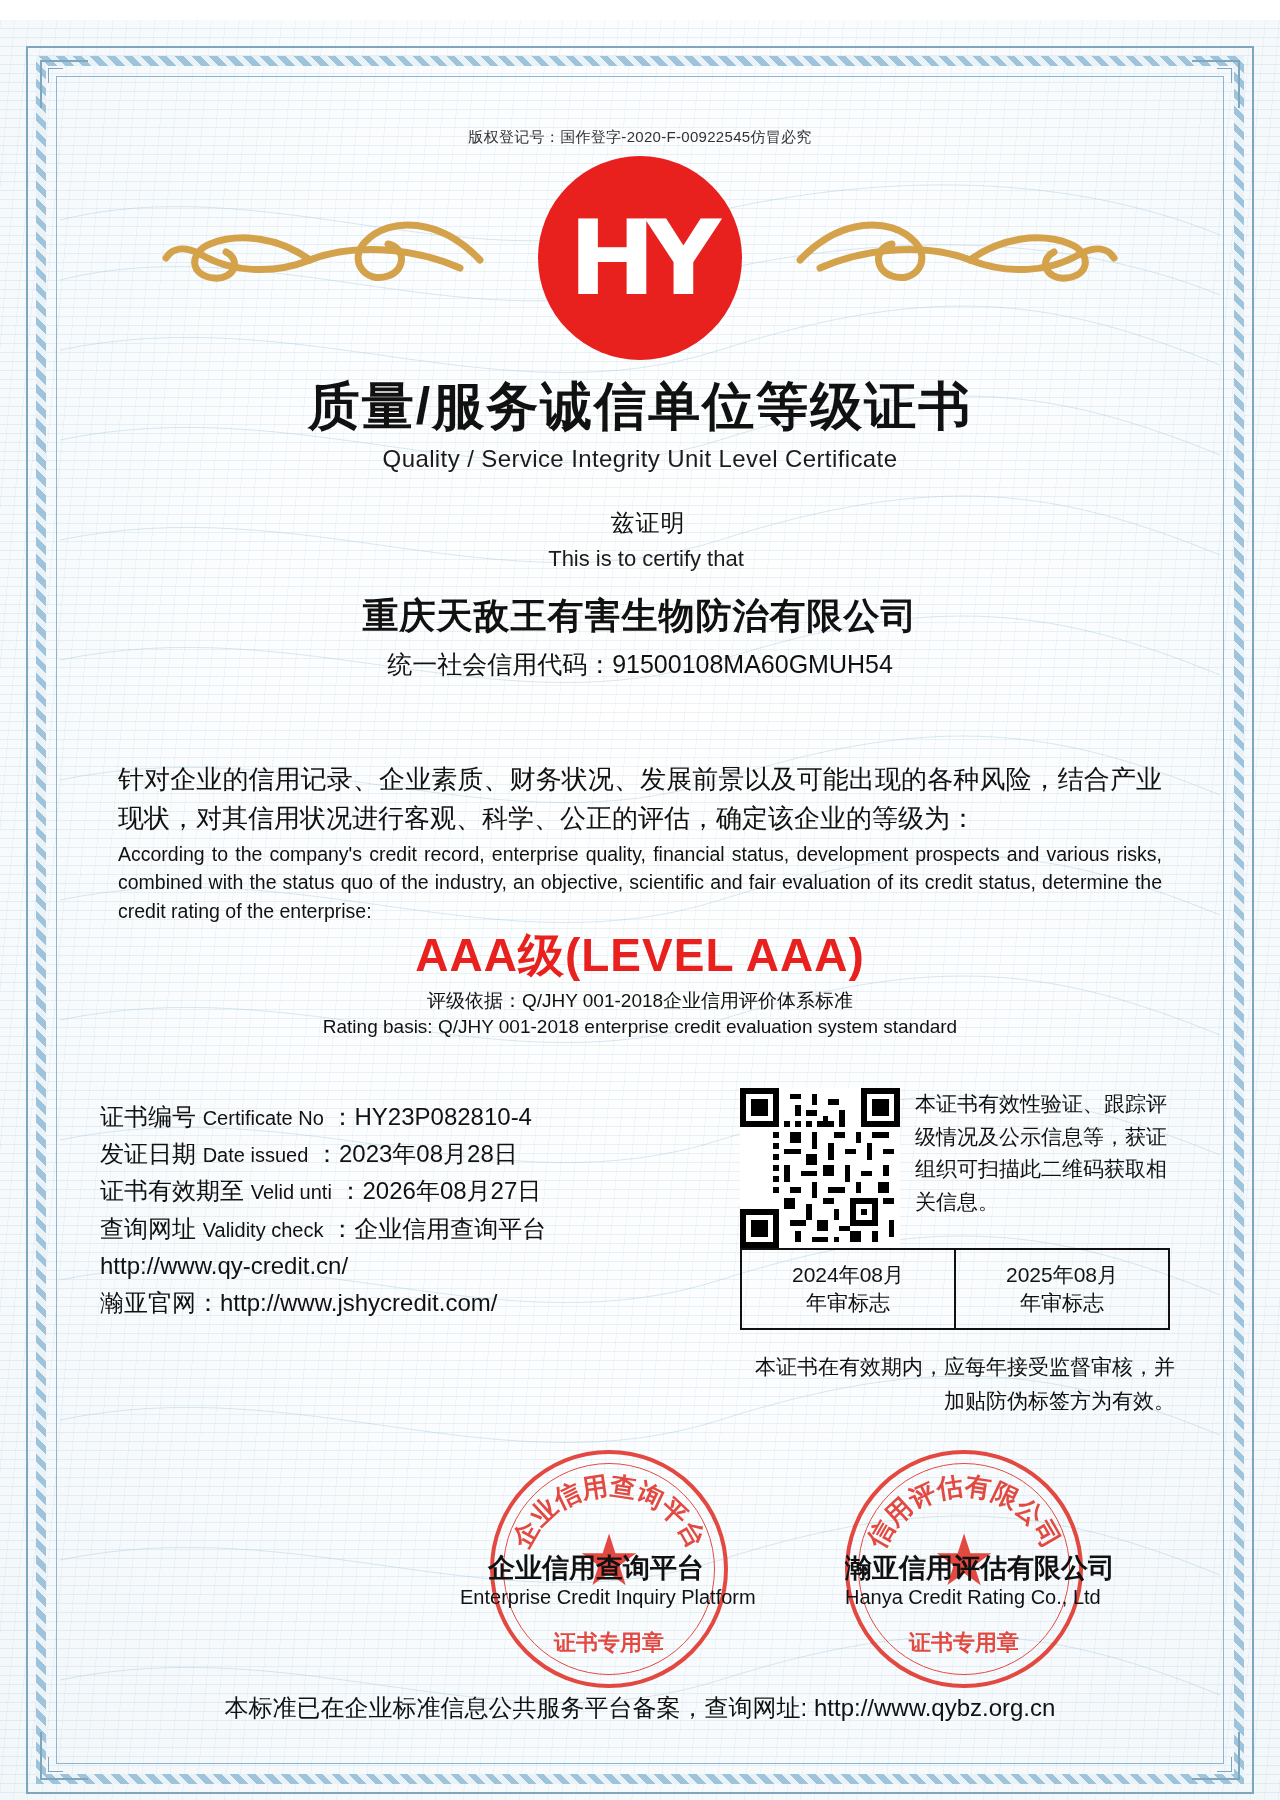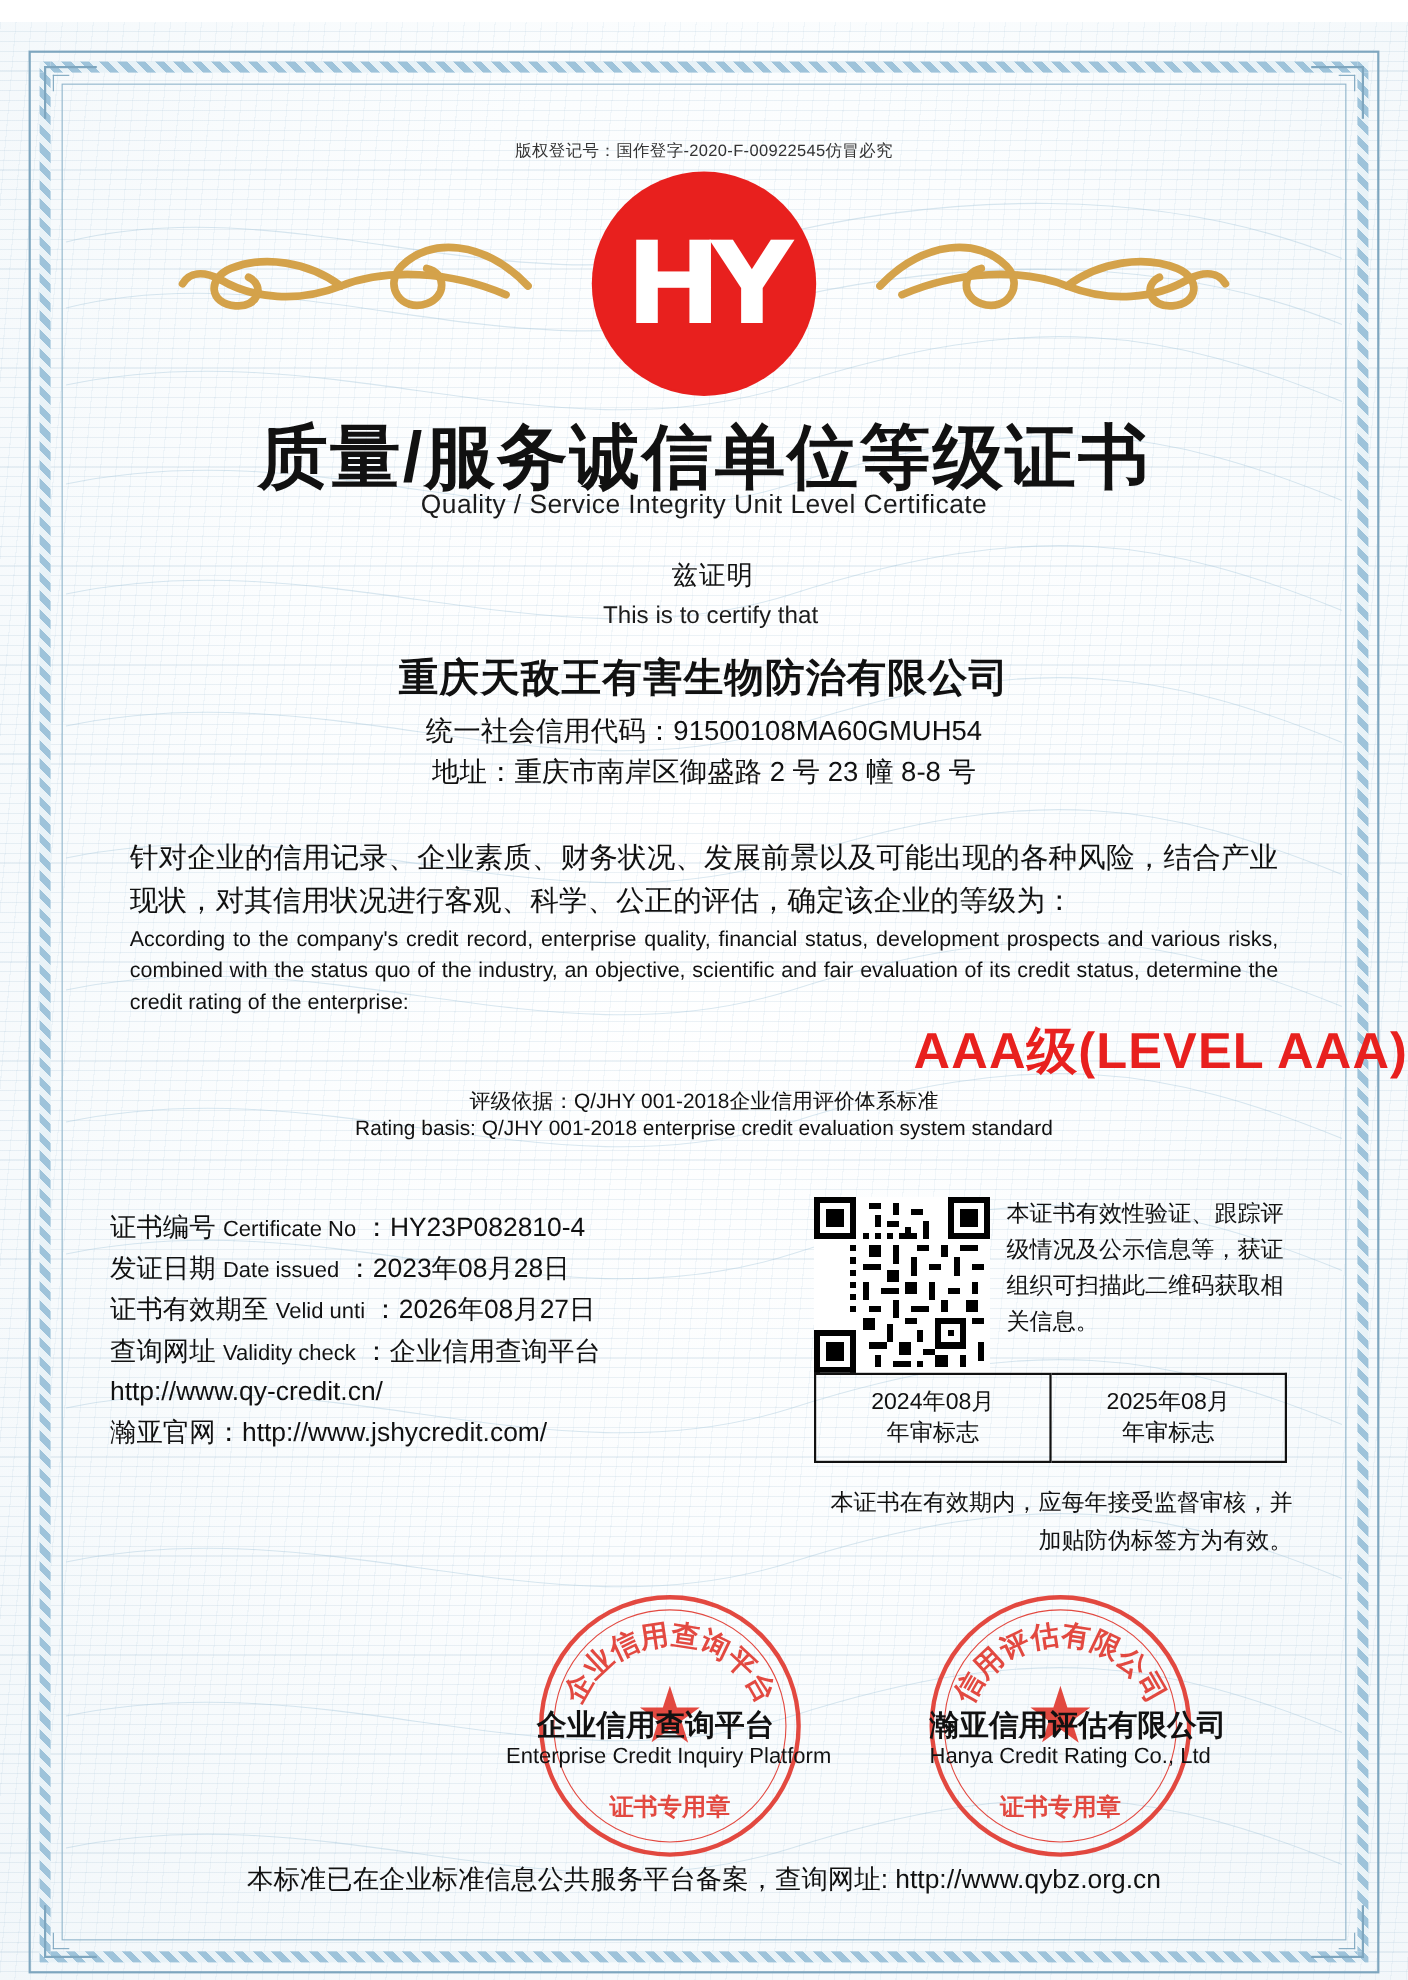--- a/index.html
+++ b/index.html
@@ -87,21 +87,21 @@
   }
   .logo .hy{
     font-family:"DejaVu Sans", sans-serif;
     font-weight:bold;font-size:104px;color:#fff;line-height:1;
     letter-spacing:-10px;
     position:relative;
   }
 
   .title-cn{
     position:absolute;top:352px;left:0;right:0;text-align:center;
-    font-size:64px;font-weight:bold;color:#111;letter-spacing:2px;
+    font-size:52px;font-weight:bold;color:#111;letter-spacing:2px;
   }
   .title-en{
     position:absolute;top:425px;left:0;right:0;text-align:center;
     font-size:24px;color:#1b1b1b;letter-spacing:.4px;
   }
   .certify-cn{
     position:absolute;top:487px;left:16px;right:0;text-align:center;
     font-size:24px;color:#111;letter-spacing:1px;
   }
   .certify-en{
@@ -124,21 +124,21 @@
   .body-cn{
     position:absolute;top:740px;left:118px;right:118px;
     font-size:26px;line-height:1.5;color:#111;text-align:justify;
   }
   .body-en{
     position:absolute;top:820px;left:118px;right:118px;
     font-size:19.5px;line-height:1.45;color:#111;text-align:justify;
   }
 
   .level{
-    position:absolute;top:905px;left:0;right:0;text-align:right;
+    position:absolute;top:905px;left:0;right:0;text-align:center;
     font-size:46px;font-weight:bold;color:#e8201e;letter-spacing:1px;
   }
   .basis-cn{
     position:absolute;top:968px;left:0;right:0;text-align:center;
     font-size:19px;color:#111;
   }
   .basis-en{
     position:absolute;top:996px;left:0;right:0;text-align:center;
     font-size:19px;color:#111;
   }
@@ -275,21 +275,20 @@
     </div>
 
     <div class="title-cn">质量/服务诚信单位等级证书</div>
     <div class="title-en">Quality / Service Integrity Unit Level Certificate</div>
 
     <div class="certify-cn">兹证明</div>
     <div class="certify-en">This is to certify that</div>
 
     <div class="company">重庆天敌王有害生物防治有限公司</div>
     <div class="credit-code">统一社会信用代码：91500108MA60GMUH54</div>
-    <div class="address">地址：重庆市南岸区御盛路 2 号 23 幢 8-8 号</div>
 
     <div class="body-cn">针对企业的信用记录、企业素质、财务状况、发展前景以及可能出现的各种风险，结合产业现状，对其信用状况进行客观、科学、公正的评估，确定该企业的等级为：</div>
     <div class="body-en">According to the company's credit record, enterprise quality, financial status, development prospects and various risks, combined with the status quo of the industry, an objective, scientific and fair evaluation of its credit status, determine the credit rating of the enterprise:</div>
 
     <div class="level">AAA级(LEVEL AAA)</div>
     <div class="basis-cn">评级依据：Q/JHY 001-2018企业信用评价体系标准</div>
     <div class="basis-en">Rating basis: Q/JHY 001-2018 enterprise credit evaluation system standard</div>
 
     <div class="details">
       <div class="row">

